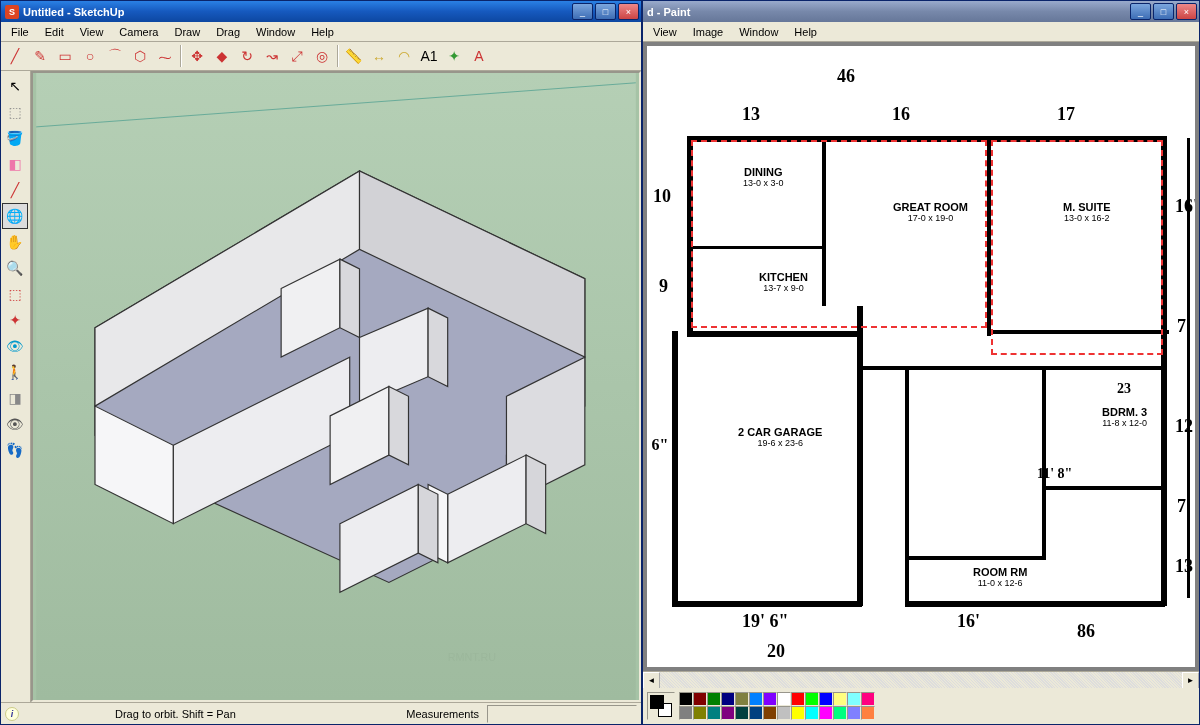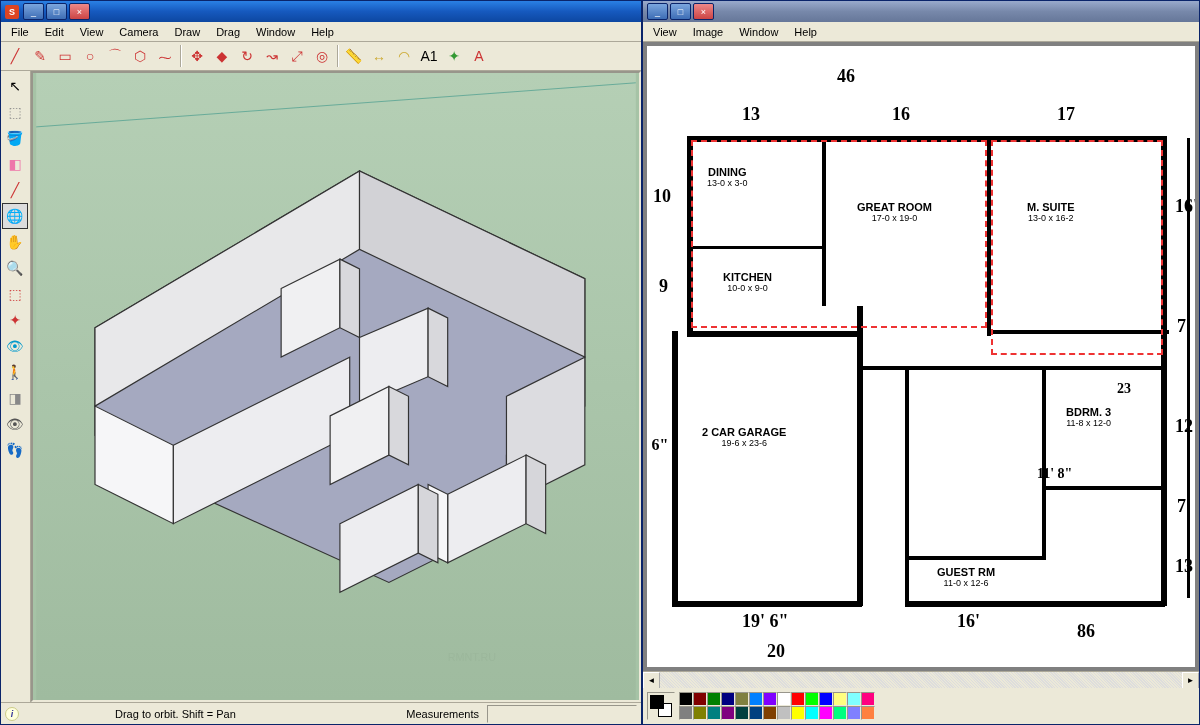--- a/index.html
+++ b/index.html
@@ -38,32 +38,33 @@
 .paint-scroll-h .sb-track { flex: 1; background: repeating-linear-gradient(45deg, #ece9d8, #ece9d8 1px, #ddd 1px, #ddd 2px); }
 .palette-row { height: 36px; background: #ece9d8; display: flex; align-items: center; padding: 2px 4px; gap: 4px; }
 .palette-fg-bg { width: 28px; height: 28px; position: relative; border: 1px inset #ece9d8; }
 .palette-fg { position: absolute; width: 14px; height: 14px; border: 1px solid #000; background: #000; top: 2px; left: 2px; }
 .palette-bg { position: absolute; width: 14px; height: 14px; border: 1px solid #000; background: #fff; bottom: 2px; right: 2px; }
 .palette-grid { display: grid; grid-template-rows: repeat(2, 14px); grid-auto-flow: column; gap: 0; }
 .palette-cell { width: 14px; height: 14px; border: 1px inset #ece9d8; cursor: pointer; }
 .paint-status { height: 20px; background: #ece9d8; border-top: 1px solid #aca899; display: flex; align-items: center; padding: 0 4px; font-size: 11px; }
 
 .floorplan { position: absolute; inset: 0; font-family: Arial, sans-serif; }
-.fp-label { position: absolute; font-weight: bold; font-size: 12px; text-align: center; line-height: 1.1; }
+.fp-label { position: absolute; font-weight: bold; font-size: 12px; text-align: center; line-height: 1.1; margin-left: 36px; }
 .fp-label small { font-weight: normal; font-size: 9px; display: block; }
 .fp-dim { position: absolute; font-family: 'Comic Sans MS', cursive; font-size: 18px; font-weight: bold; color: #000; }
 .fp-wall { position: absolute; background: #000; }
 .fp-red { position: absolute; border: 2px dashed #e33; }
 </style>
 </head>
 <body>
 
 <div class="window left">
   <div class="titlebar">
     <span class="app-icon">S</span>
+    <span class="title">Untitled - SketchUp</span>
     <div class="controls">
       <div class="ctrl-btn">_</div>
       <div class="ctrl-btn">□</div>
       <div class="ctrl-btn close">×</div>
     </div>
   </div>
   <div class="menubar">
     <div class="menu-item">File</div>
     <div class="menu-item">Edit</div>
     <div class="menu-item">View</div>
@@ -163,20 +164,21 @@
     <span style="width:80px"></span>
     <span>Drag to orbit.  Shift = Pan</span>
     <span style="flex:1"></span>
     <span>Measurements</span>
     <span class="pane" style="width:150px"></span>
   </div>
 </div>
 
 <div class="window right">
   <div class="titlebar inactive">
+    <span class="title">d - Paint</span>
     <div class="controls">
       <div class="ctrl-btn">_</div>
       <div class="ctrl-btn">□</div>
       <div class="ctrl-btn close">×</div>
     </div>
   </div>
   <div class="menubar">
     <div class="menu-item">View</div>
     <div class="menu-item">Image</div>
     <div class="menu-item">Window</div>
@@ -205,24 +207,24 @@
           <div class="fp-wall" style="left:258px; top:510px; width:140px; height:4px"></div>
           <div class="fp-wall" style="left:258px; top:555px; width:260px; height:6px"></div>
           <div class="fp-wall" style="left:395px; top:440px; width:125px; height:4px"></div>
 
           <div class="fp-red" style="left:44px; top:94px; width:296px; height:188px"></div>
           <div class="fp-red" style="left:344px; top:94px; width:172px; height:215px"></div>
 
           <div class="fp-label" style="left:60px; top:120px"><span>DINING</span><small>13-0 x 3-0</small></div>
           <div class="fp-label" style="left:210px; top:155px"><span>GREAT ROOM</span><small>17-0 x 19-0</small></div>
           <div class="fp-label" style="left:380px; top:155px"><span>M. SUITE</span><small>13-0 x 16-2</small></div>
-          <div class="fp-label" style="left:76px; top:225px"><span>KITCHEN</span><small>10-0 x 9-0</small></div>
+          <div class="fp-label" style="left:76px; top:225px"><span>KITCHEN</span><small>13-7 x 9-0</small></div>
           <div class="fp-label" style="left:55px; top:380px"><span>2 CAR GARAGE</span><small>19-6 x 23-6</small></div>
           <div class="fp-label" style="left:419px; top:360px"><span>BDRM. 3</span><small>11-8 x 12-0</small></div>
-          <div class="fp-label" style="left:290px; top:520px"><span>GUEST RM</span><small>11-0 x 12-6</small></div>
+          <div class="fp-label" style="left:290px; top:520px"><span>ROOM RM</span><small>11-0 x 12-6</small></div>
 
           <div class="fp-dim" style="left:190px; top:20px">46</div>
           <div class="fp-dim" style="left:95px; top:58px">13</div>
           <div class="fp-dim" style="left:245px; top:58px">16</div>
           <div class="fp-dim" style="left:410px; top:58px">17</div>
           <div class="fp-dim" style="left:6px; top:140px">10</div>
           <div class="fp-dim" style="left:12px; top:230px">9</div>
           <div class="fp-dim" style="left:-20px; top:390px; font-size:16px">23' 6"</div>
           <div class="fp-dim" style="left:528px; top:150px">16'</div>
           <div class="fp-dim" style="left:530px; top:270px">7</div>

